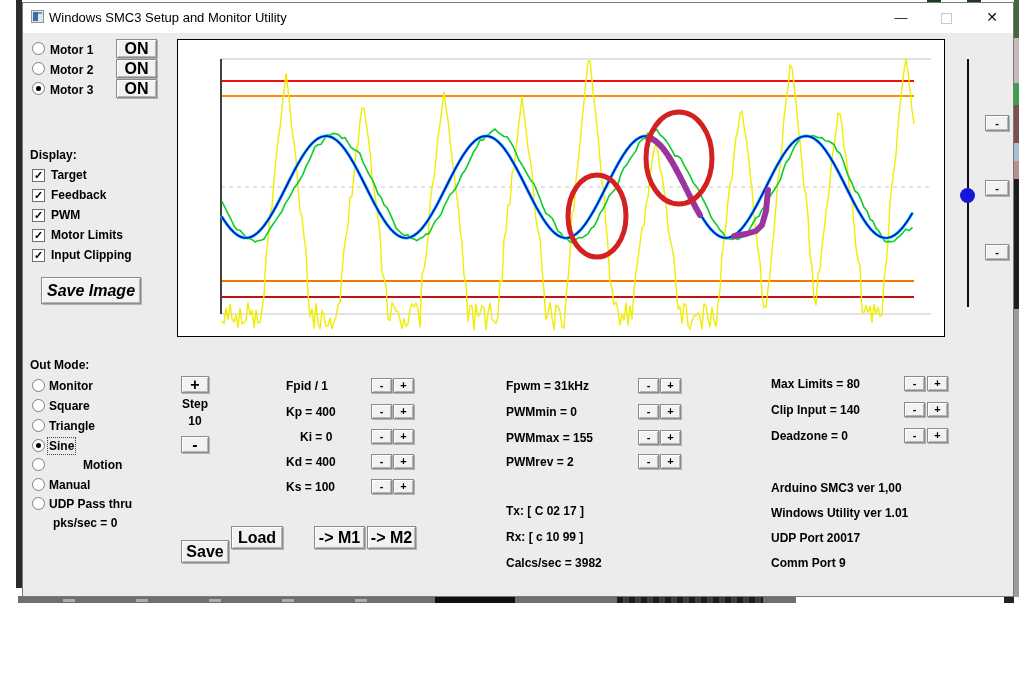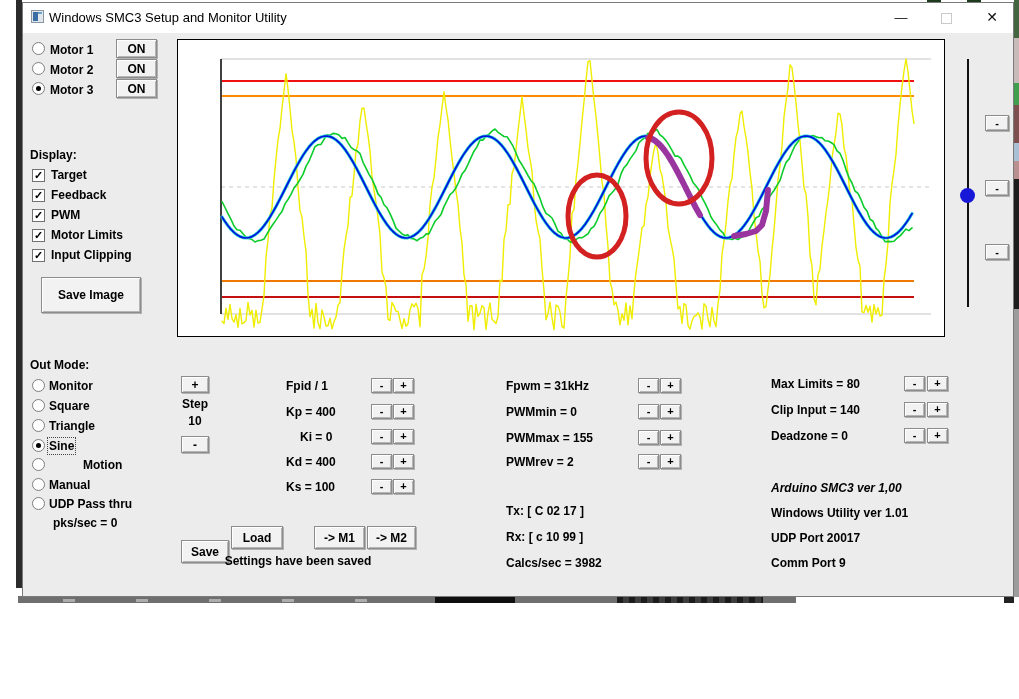--- a/index.html
+++ b/index.html
@@ -13,21 +13,21 @@
   #titlebar{left:0;top:0;width:100%;height:30px;background:#ffffff;}
   #title-text{left:26px;top:0;height:30px;line-height:30px;font-size:13px;color:#000;white-space:nowrap;}
   .app-icon{left:8px;top:7px;width:13px;height:13px;background:#dfe6ec;border:1px solid #8a97a3;box-sizing:border-box;}
   .app-icon .pane{position:absolute;left:1px;top:1px;width:5px;height:9px;background:#3b6ea5;}
   .app-icon .bar{position:absolute;left:1px;top:1px;width:9px;height:2px;background:#6fa0c8;}
   .tb-btn{width:44px;height:29px;line-height:29px;text-align:center;font-size:13px;color:#111;cursor:default;}
   .max-glyph{position:absolute;left:17px;top:10px;width:9px;height:9px;border:1px solid #c9c9c9;}
   
   .lbl{font-size:12px;font-weight:bold;color:#000;white-space:nowrap;}
   .btn{background:#f2f2f2;border:1px solid #8c8c8c;box-sizing:border-box;text-align:center;
-       font-family:"Liberation Sans",sans-serif;font-size:12px;font-weight:bold;color:#000;
+       font-family:"Liberation Sans",sans-serif;font-size:16px;font-weight:bold;color:#000;
        box-shadow:inset 1px 1px 0 #ffffff,inset -1px -1px 0 #b5b5b5,1px 1px 0 rgba(0,0,0,.25);
        display:flex;align-items:center;justify-content:center;white-space:nowrap;}
   .minibtn{width:21px;height:15px;font-size:11px;line-height:11px;}
   .radio{width:13px;height:13px;border-radius:50%;background:#fff;border:1px solid #7e7e7e;box-sizing:border-box;}
   .radio .dot{position:absolute;left:3px;top:3px;width:5px;height:5px;border-radius:50%;background:#000;display:none;}
   .radio.sel .dot{display:block;}
   .checkbox{width:13px;height:13px;background:#fff;border:1px solid #707070;box-sizing:border-box;
             font-size:11px;font-weight:bold;line-height:11px;text-align:center;color:#000;}
   .focus-dotted{outline:1px dotted #444;outline-offset:1px;}
   
@@ -97,21 +97,21 @@
     <div class="checkbox abs" style="left:9px;top:166px;"><span>✓</span></div>
     <div class="lbl abs" style="left:28px;top:165px;">Target</div>
     <div class="checkbox abs" style="left:9px;top:186px;"><span>✓</span></div>
     <div class="lbl abs" style="left:28px;top:185px;">Feedback</div>
     <div class="checkbox abs" style="left:9px;top:206px;"><span>✓</span></div>
     <div class="lbl abs" style="left:28px;top:205px;">PWM</div>
     <div class="checkbox abs" style="left:9px;top:226px;"><span>✓</span></div>
     <div class="lbl abs" style="left:28px;top:225px;">Motor Limits</div>
     <div class="checkbox abs" style="left:9px;top:246px;"><span>✓</span></div>
     <div class="lbl abs" style="left:28px;top:245px;">Input Clipping</div>
-    <button class="btn abs" style="left:18px;top:274px;width:100px;height:36px;">Save Image</button>
+    <button class="btn abs" style="left:18px;top:274px;width:100px;height:27px;font-style:italic;">Save Image</button>
 
     <div id="chart-box" class="abs">
       <svg id="scope" width="766" height="296" viewBox="177 39 766 296">
           <line x1="220" y1="58" x2="930" y2="58" stroke="#d9d9d9" stroke-width="1.5"></line>
           <line x1="220" y1="313" x2="930" y2="313" stroke="#d9d9d9" stroke-width="1.5"></line>
           <line x1="220" y1="58.5" x2="930" y2="58.5" stroke="none" stroke-width="0"></line>
           <line x1="220" y1="186" x2="930" y2="186" stroke="#c9c9c9" stroke-width="1.2" stroke-dasharray="4 4"></line>
           <line x1="221" y1="80" x2="913" y2="80" stroke="#ee1111" stroke-width="2"></line>
           <line x1="221" y1="95" x2="913" y2="95" stroke="#ff8c00" stroke-width="2"></line>
           <line x1="221" y1="280" x2="913" y2="280" stroke="#f07800" stroke-width="2"></line>
@@ -194,24 +194,23 @@
     <button class="btn minibtn abs" style="left:881px;top:399px;">-</button>
     <button class="btn minibtn abs" style="left:904px;top:399px;">+</button>
     <div class="lbl abs" style="left:748px;top:426px;">Deadzone = 0</div>
     <button class="btn minibtn abs" style="left:881px;top:425px;">-</button>
     <button class="btn minibtn abs" style="left:904px;top:425px;">+</button>
 
     <button class="btn abs" style="left:158px;top:537px;width:48px;height:23px;">Save</button>
     <button class="btn abs" style="left:208px;top:523px;width:52px;height:23px;">Load</button>
     <button class="btn abs" style="left:291px;top:523px;width:51px;height:23px;">-&gt; M1</button>
     <button class="btn abs" style="left:344px;top:523px;width:49px;height:23px;">-&gt; M2</button>
-    <div class="lbl abs" style="left:160px;top:551px;width:230px;text-align:center;">Settings have been saved</div>
 
     <div class="lbl abs" style="left:483px;top:501px;">Tx: [ C 02 17 ]</div>
     <div class="lbl abs" style="left:483px;top:527px;">Rx: [ c 10 99 ]</div>
     <div class="lbl abs" style="left:483px;top:553px;">Calcs/sec = 3982</div>
 
-    <div class="lbl abs" style="left:748px;top:478px;font-style:italic;">Arduino SMC3 ver 1,00</div>
+    <div class="lbl abs" style="left:748px;top:478px;">Arduino SMC3 ver 1,00</div>
     <div class="lbl abs" style="left:748px;top:503px;">Windows Utility ver 1.01</div>
     <div class="lbl abs" style="left:748px;top:528px;">UDP Port 20017</div>
     <div class="lbl abs" style="left:748px;top:553px;">Comm Port 9</div>
   </div>
 </div>
 
 </body></html>

